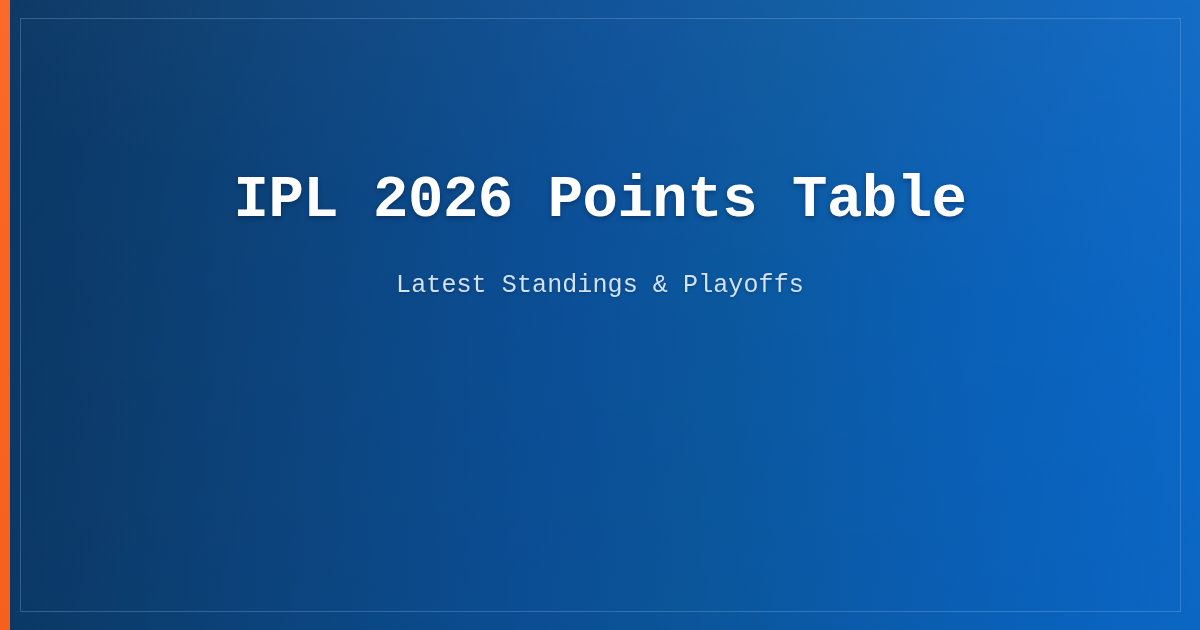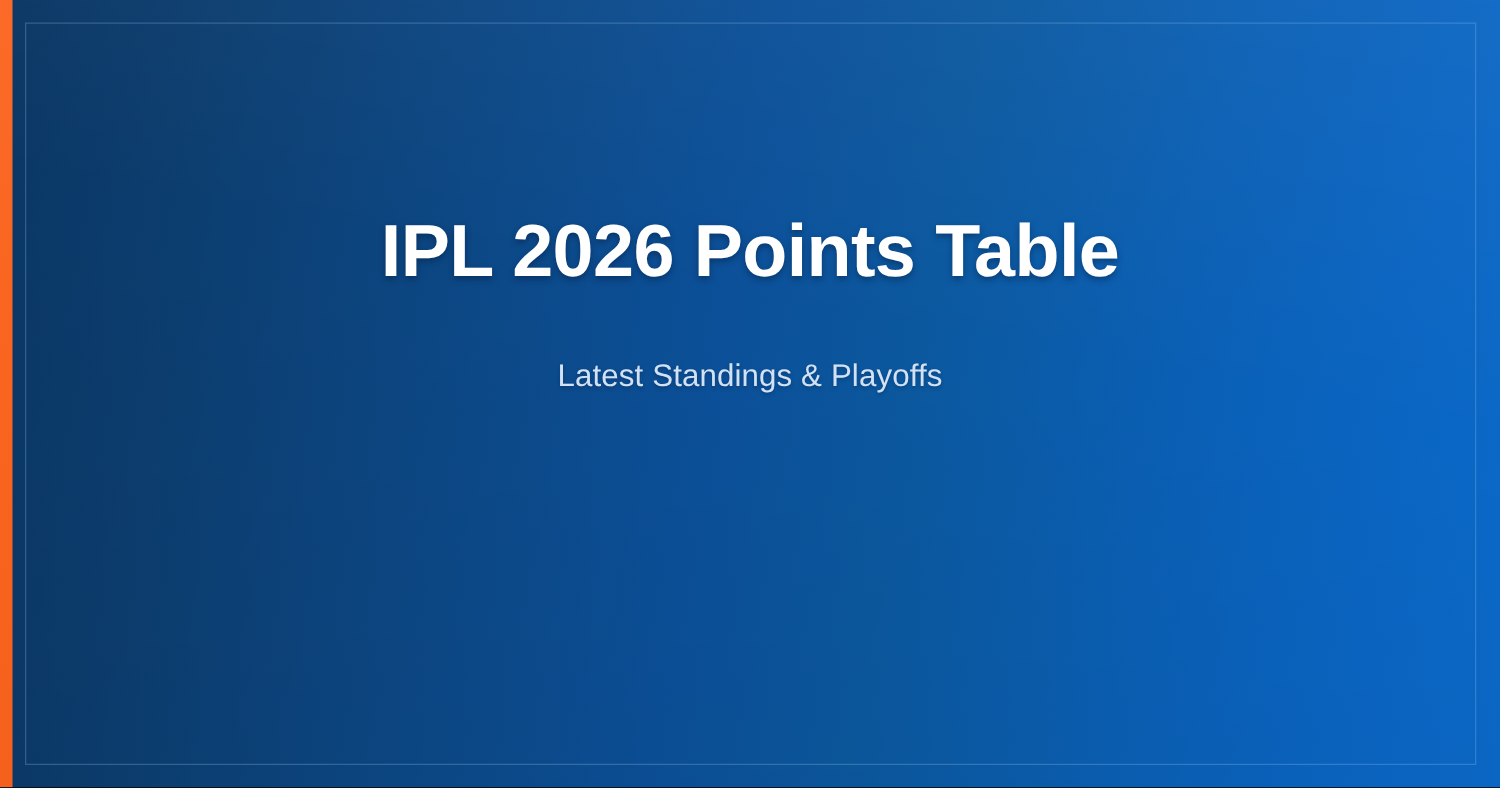--- a/index.html
+++ b/index.html
@@ -6,21 +6,21 @@
     margin: 0;
     padding: 0;
     background: #000;
   }
 
   .canvas {
     position: relative;
     width: 1200px;
     height: 630px;
     overflow: hidden;
-    font-family: Liberation Sans, sans-serif;
+    font-family: Liberation Mono, monospace;
     
     background:
       linear-gradient(100deg,
         #0a3663 0%,
         #0c3e70 14%,
         #0c4886 32%,
         #0b5099 48%,
         #0b589f 60%,
         #0a5fb4 76%,
         #0a65c2 90%,
@@ -83,21 +83,20 @@
     right: 0;
     top: 271px;
     text-align: center;
     color: #d2e2f4;
     font-size: 25px;
     font-weight: normal;
     letter-spacing: 0.1px;
     line-height: 30px;
     text-shadow: 0 1px 3px rgba(0, 22, 52, 0.30);
     white-space: nowrap;
-    margin-top: 15px;
   }
 
   .watermark {
     position: absolute;
     left: 0;
     right: 0;
     top: 570px;
     text-align: center;
     color: rgba(208, 226, 243, 0.74);
     font-size: 17px;

